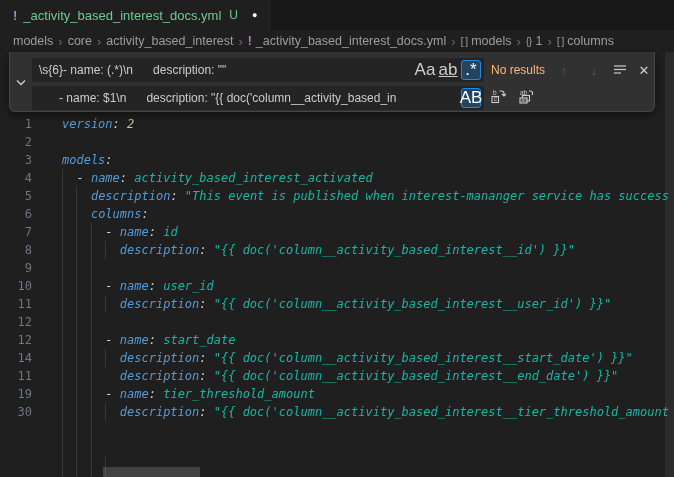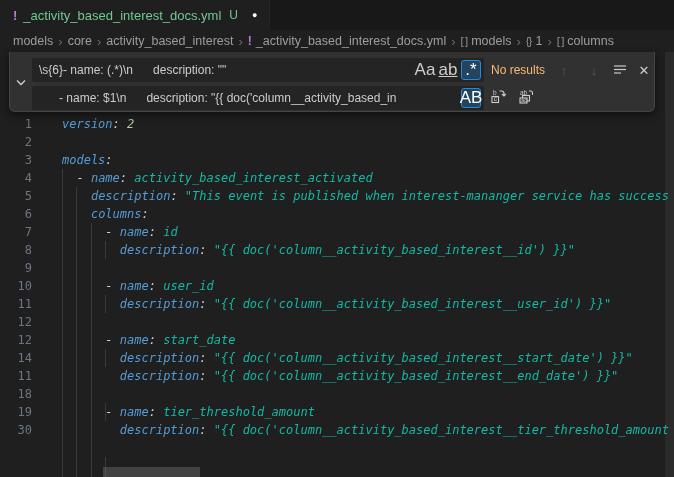--- a/index.html
+++ b/index.html
@@ -138,21 +138,20 @@
       <div class="code-line"><span class="gutter">6</span><span class="code"><span class="tok-w">    </span><span class="tok-k">columns</span><span class="tok-p">:</span></span></div>
       <div class="code-line"><span class="gutter">7</span><span class="code"><span class="tok-w">      </span><span class="tok-p">- </span><span class="tok-k">name</span><span class="tok-p">:</span><span class="tok-w"> </span><span class="tok-s">id</span></span></div>
       <div class="code-line"><span class="gutter">8</span><span class="code"><span class="tok-w">        </span><span class="tok-k">description</span><span class="tok-p">:</span><span class="tok-w"> </span><span class="tok-s">"{{ doc('column__activity_based_interest__id') }}"</span></span></div>
       <div class="code-line"><span class="gutter">9</span><span class="code"></span></div>
       <div class="code-line"><span class="gutter">10</span><span class="code"><span class="tok-w">      </span><span class="tok-p">- </span><span class="tok-k">name</span><span class="tok-p">:</span><span class="tok-w"> </span><span class="tok-s">user_id</span></span></div>
       <div class="code-line"><span class="gutter">11</span><span class="code"><span class="tok-w">        </span><span class="tok-k">description</span><span class="tok-p">:</span><span class="tok-w"> </span><span class="tok-s">"{{ doc('column__activity_based_interest__user_id') }}"</span></span></div>
       <div class="code-line"><span class="gutter">12</span><span class="code"></span></div>
       <div class="code-line"><span class="gutter">12</span><span class="code"><span class="tok-w">      </span><span class="tok-p">- </span><span class="tok-k">name</span><span class="tok-p">:</span><span class="tok-w"> </span><span class="tok-s">start_date</span></span></div>
       <div class="code-line"><span class="gutter">14</span><span class="code"><span class="tok-w">        </span><span class="tok-k">description</span><span class="tok-p">:</span><span class="tok-w"> </span><span class="tok-s">"{{ doc('column__activity_based_interest__start_date') }}"</span></span></div>
       <div class="code-line"><span class="gutter">11</span><span class="code"><span class="tok-w">        </span><span class="tok-k">description</span><span class="tok-p">:</span><span class="tok-w"> </span><span class="tok-s">"{{ doc('column__activity_based_interest__end_date') }}"</span></span></div>
-      <div class="code-line"><span class="gutter">18</span><span class="code"></span></div>
       <div class="code-line"><span class="gutter">19</span><span class="code"><span class="tok-w">      </span><span class="tok-p">- </span><span class="tok-k">name</span><span class="tok-p">:</span><span class="tok-w"> </span><span class="tok-s">tier_threshold_amount</span></span></div>
       <div class="code-line"><span class="gutter">30</span><span class="code"><span class="tok-w">        </span><span class="tok-k">description</span><span class="tok-p">:</span><span class="tok-w"> </span><span class="tok-s">"{{ doc('column__activity_based_interest__tier_threshold_amount</span></span></div>
     </div>
 
   <div class="vscroll"></div>
   <div class="hscroll-thumb"></div>
 
   <div class="find-widget">
     <div class="toggle-strip">
       <span>

